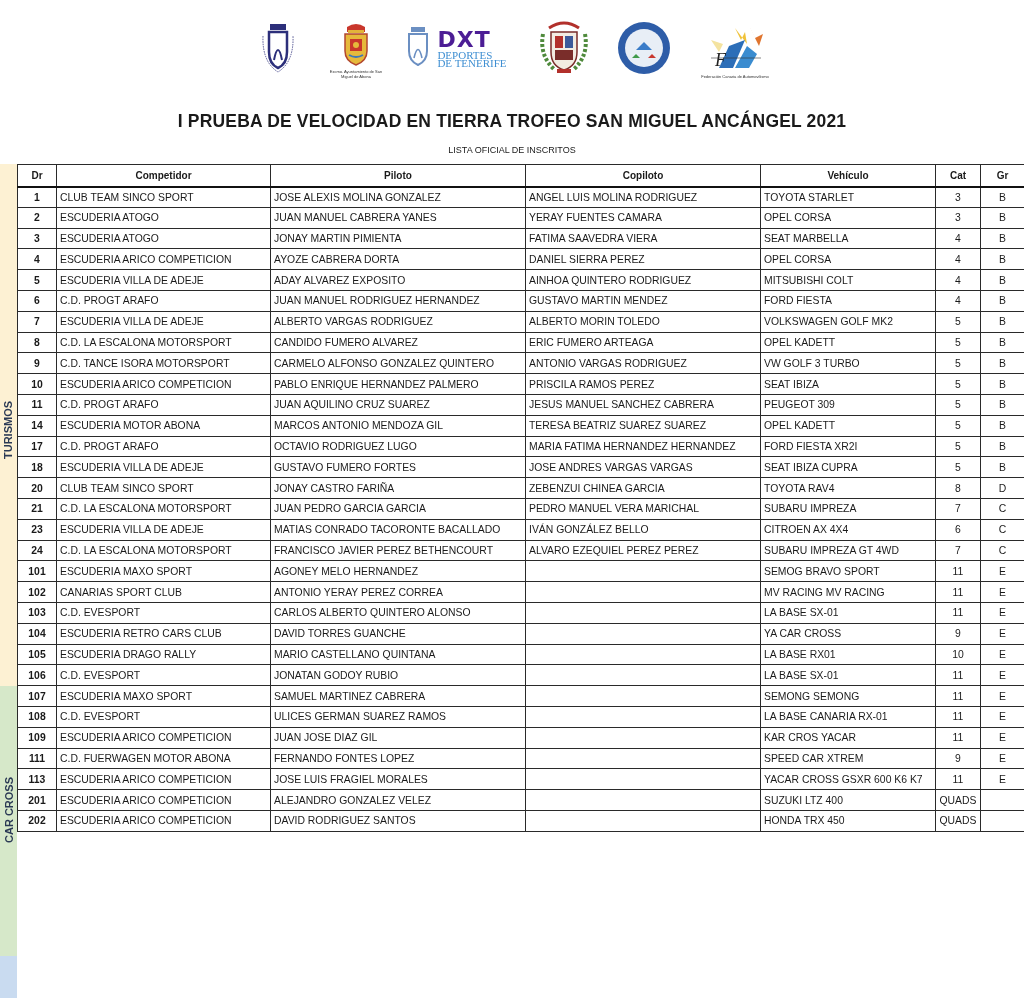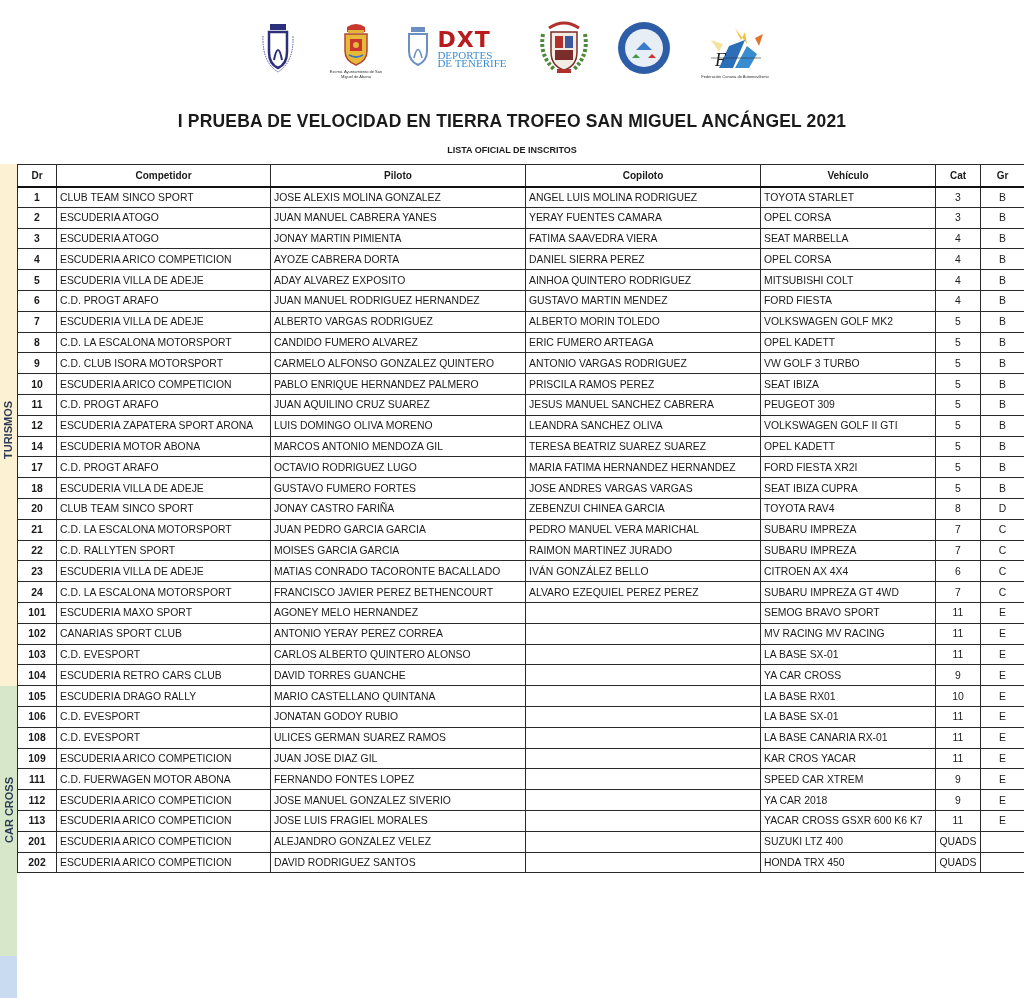--- a/index.html
+++ b/index.html
@@ -4,27 +4,27 @@
 <style>
   * { box-sizing: border-box; margin: 0; padding: 0; }
   html, body { width: 1024px; height: 998px; background: #ffffff; overflow: hidden; }
   body { font-family: "Liberation Sans", sans-serif; color: #1a1a1a; position: relative; }
 
   .logos { position: absolute; top: 18px; left: 250px; width: 530px; height: 72px; }
   .logo { position: absolute; top: 0; display: flex; flex-direction: column; align-items: center; justify-content: center; }
   .logo svg { display: block; }
   .logo .cap { font-size: 4px; color: #333; text-align: center; line-height: 5px; margin-top: 2px; }
   .dxt-text { display: flex; flex-direction: column; margin-left: 4px; }
-  .dxt-big { font-family: "DejaVu Sans", sans-serif; font-weight: bold; font-size: 22px; color: #b91c1c; letter-spacing: 1px; line-height: 22px; }
+  .dxt-big { font-family: "DejaVu Sans", sans-serif; font-weight: bold; font-size: 22px; color: #4c1d95; letter-spacing: 1px; line-height: 22px; }
   .dxt-small { font-family: "Liberation Serif", serif; font-size: 11px; color: #3f8fd2; line-height: 8px; }
 
   .title { position: absolute; top: 110px; left: 0; width: 1024px; text-align: center;
            font-family: "Liberation Sans", sans-serif; font-weight: bold; font-size: 19px; letter-spacing: 0.2px; color: #1a1a1a; transform: scaleX(0.92); }
   .subtitle { position: absolute; top: 145px; left: 0; width: 1024px; text-align: center;
-              font-weight: bold; font-size: 9px; color: #1a1a1a; }
+              font-weight: normal; font-size: 9px; color: #1a1a1a; }
 
   .band { position: absolute; left: 0; width: 17px; }
   .band-label { position: absolute; left: 0; width: 17px; display: flex; align-items: center; justify-content: center; }
   .band-label span { transform: rotate(-90deg); white-space: nowrap; font-weight: bold; font-size: 11px; color: #2b3a55; }
 
   table.list { position: absolute; top: 164px; left: 17px; width: 1007px; border-collapse: collapse; table-layout: fixed; }
   table.list th, table.list td { border: 1.5px solid #2a2a2a; height: 20.8px; font-size: 10.4px; white-space: nowrap; overflow: hidden; }
   table.list th { font-weight: bold; text-align: center; height: 22px; font-size: 10px; }
   table.list td { padding-left: 3px; }
   table.list td.c-dr { text-align: center; font-weight: bold; padding-left: 0; }
@@ -203,21 +203,21 @@
         <td class="c-dr">8</td>
         <td class="c-comp">C.D. LA ESCALONA MOTORSPORT</td>
         <td class="c-pil">CANDIDO FUMERO ALVAREZ</td>
         <td class="c-cop">ERIC FUMERO ARTEAGA</td>
         <td class="c-veh">OPEL KADETT</td>
         <td class="c-cat">5</td>
         <td class="c-gr">B</td>
       </tr>
       <tr>
         <td class="c-dr">9</td>
-        <td class="c-comp">C.D. CLUB ISORA MOTORSPORT</td>
+        <td class="c-comp">C.D. TANCE ISORA MOTORSPORT</td>
         <td class="c-pil">CARMELO ALFONSO GONZALEZ QUINTERO</td>
         <td class="c-cop">ANTONIO  VARGAS RODRIGUEZ</td>
         <td class="c-veh">VW  GOLF 3 TURBO</td>
         <td class="c-cat">5</td>
         <td class="c-gr">B</td>
       </tr>
       <tr>
         <td class="c-dr">10</td>
         <td class="c-comp">ESCUDERIA ARICO COMPETICION</td>
         <td class="c-pil">PABLO ENRIQUE HERNANDEZ  PALMERO</td>
@@ -225,29 +225,20 @@
         <td class="c-veh">SEAT IBIZA</td>
         <td class="c-cat">5</td>
         <td class="c-gr">B</td>
       </tr>
       <tr>
         <td class="c-dr">11</td>
         <td class="c-comp">C.D. PROGT ARAFO</td>
         <td class="c-pil">JUAN AQUILINO  CRUZ SUAREZ</td>
         <td class="c-cop">JESUS MANUEL  SANCHEZ  CABRERA</td>
         <td class="c-veh">PEUGEOT  309</td>
-        <td class="c-cat">5</td>
-        <td class="c-gr">B</td>
-      </tr>
-      <tr>
-        <td class="c-dr">12</td>
-        <td class="c-comp">ESCUDERIA ZAPATERA SPORT ARONA</td>
-        <td class="c-pil">LUIS DOMINGO OLIVA MORENO</td>
-        <td class="c-cop">LEANDRA SANCHEZ OLIVA</td>
-        <td class="c-veh">VOLKSWAGEN GOLF II GTI</td>
         <td class="c-cat">5</td>
         <td class="c-gr">B</td>
       </tr>
       <tr>
         <td class="c-dr">14</td>
         <td class="c-comp">ESCUDERIA MOTOR ABONA</td>
         <td class="c-pil">MARCOS ANTONIO MENDOZA GIL</td>
         <td class="c-cop">TERESA BEATRIZ SUAREZ SUAREZ</td>
         <td class="c-veh">OPEL KADETT</td>
         <td class="c-cat">5</td>
@@ -283,29 +274,20 @@
       <tr>
         <td class="c-dr">21</td>
         <td class="c-comp">C.D. LA ESCALONA MOTORSPORT</td>
         <td class="c-pil">JUAN PEDRO GARCIA  GARCIA</td>
         <td class="c-cop">PEDRO MANUEL  VERA  MARICHAL</td>
         <td class="c-veh">SUBARU IMPREZA</td>
         <td class="c-cat">7</td>
         <td class="c-gr">C</td>
       </tr>
       <tr>
-        <td class="c-dr">22</td>
-        <td class="c-comp">C.D. RALLYTEN SPORT</td>
-        <td class="c-pil">MOISES GARCIA GARCIA</td>
-        <td class="c-cop">RAIMON MARTINEZ JURADO</td>
-        <td class="c-veh">SUBARU IMPREZA</td>
-        <td class="c-cat">7</td>
-        <td class="c-gr">C</td>
-      </tr>
-      <tr>
         <td class="c-dr">23</td>
         <td class="c-comp">ESCUDERIA VILLA DE ADEJE</td>
         <td class="c-pil">MATIAS CONRADO TACORONTE  BACALLADO</td>
         <td class="c-cop">IVÁN GONZÁLEZ BELLO</td>
         <td class="c-veh">CITROEN AX 4X4</td>
         <td class="c-cat">6</td>
         <td class="c-gr">C</td>
       </tr>
       <tr>
         <td class="c-dr">24</td>
@@ -364,20 +346,29 @@
       <tr>
         <td class="c-dr">106</td>
         <td class="c-comp">C.D. EVESPORT</td>
         <td class="c-pil">JONATAN GODOY RUBIO</td>
         <td class="c-cop"></td>
         <td class="c-veh">LA BASE SX-01</td>
         <td class="c-cat">11</td>
         <td class="c-gr">E</td>
       </tr>
       <tr>
+        <td class="c-dr">107</td>
+        <td class="c-comp">ESCUDERIA MAXO SPORT</td>
+        <td class="c-pil">SAMUEL MARTINEZ CABRERA</td>
+        <td class="c-cop"></td>
+        <td class="c-veh">SEMONG SEMONG</td>
+        <td class="c-cat">11</td>
+        <td class="c-gr">E</td>
+      </tr>
+      <tr>
         <td class="c-dr">108</td>
         <td class="c-comp">C.D. EVESPORT</td>
         <td class="c-pil">ULICES GERMAN  SUAREZ  RAMOS</td>
         <td class="c-cop"></td>
         <td class="c-veh">LA BASE CANARIA  RX-01</td>
         <td class="c-cat">11</td>
         <td class="c-gr">E</td>
       </tr>
       <tr>
         <td class="c-dr">109</td>
@@ -391,29 +382,20 @@
       <tr>
         <td class="c-dr">111</td>
         <td class="c-comp">C.D. FUERWAGEN MOTOR ABONA</td>
         <td class="c-pil">FERNANDO FONTES LOPEZ</td>
         <td class="c-cop"></td>
         <td class="c-veh">SPEED CAR XTREM</td>
         <td class="c-cat">9</td>
         <td class="c-gr">E</td>
       </tr>
       <tr>
-        <td class="c-dr">112</td>
-        <td class="c-comp">ESCUDERIA ARICO COMPETICION</td>
-        <td class="c-pil">JOSE MANUEL GONZALEZ  SIVERIO</td>
-        <td class="c-cop"></td>
-        <td class="c-veh">YA CAR 2018</td>
-        <td class="c-cat">9</td>
-        <td class="c-gr">E</td>
-      </tr>
-      <tr>
         <td class="c-dr">113</td>
         <td class="c-comp">ESCUDERIA ARICO COMPETICION</td>
         <td class="c-pil">JOSE LUIS  FRAGIEL  MORALES</td>
         <td class="c-cop"></td>
         <td class="c-veh">YACAR CROSS  GSXR 600 K6 K7</td>
         <td class="c-cat">11</td>
         <td class="c-gr">E</td>
       </tr>
       <tr>
         <td class="c-dr">201</td>

